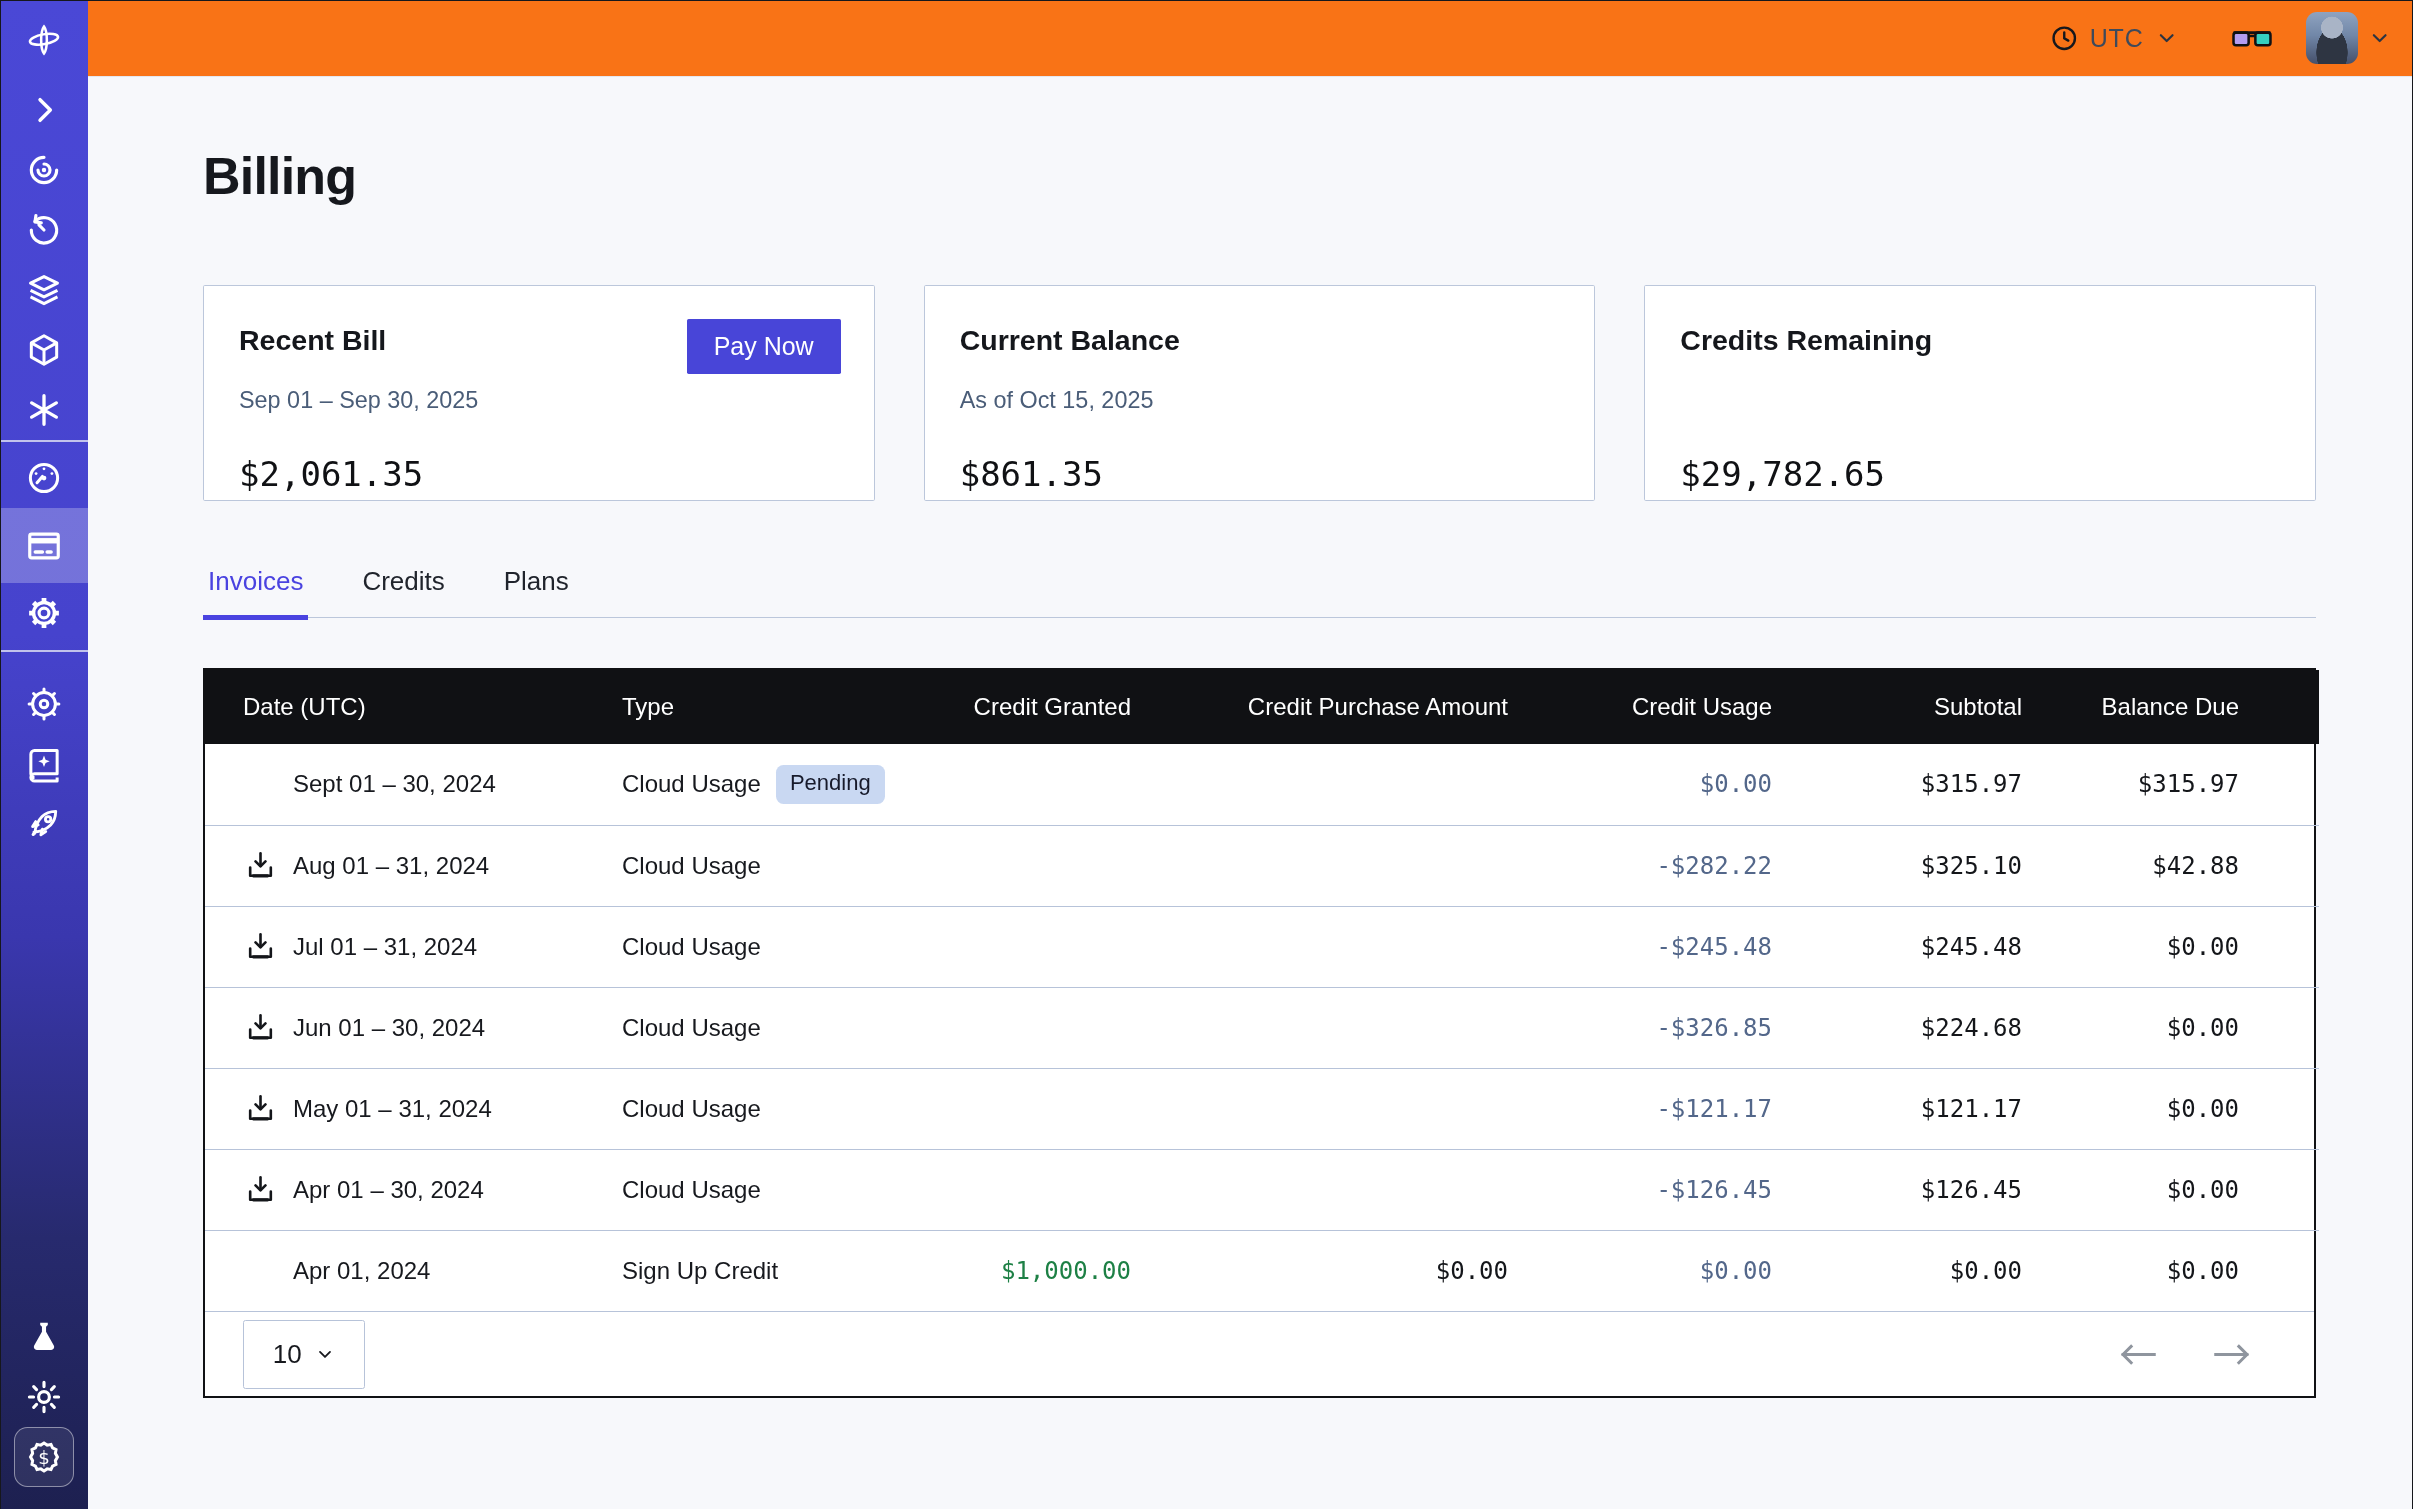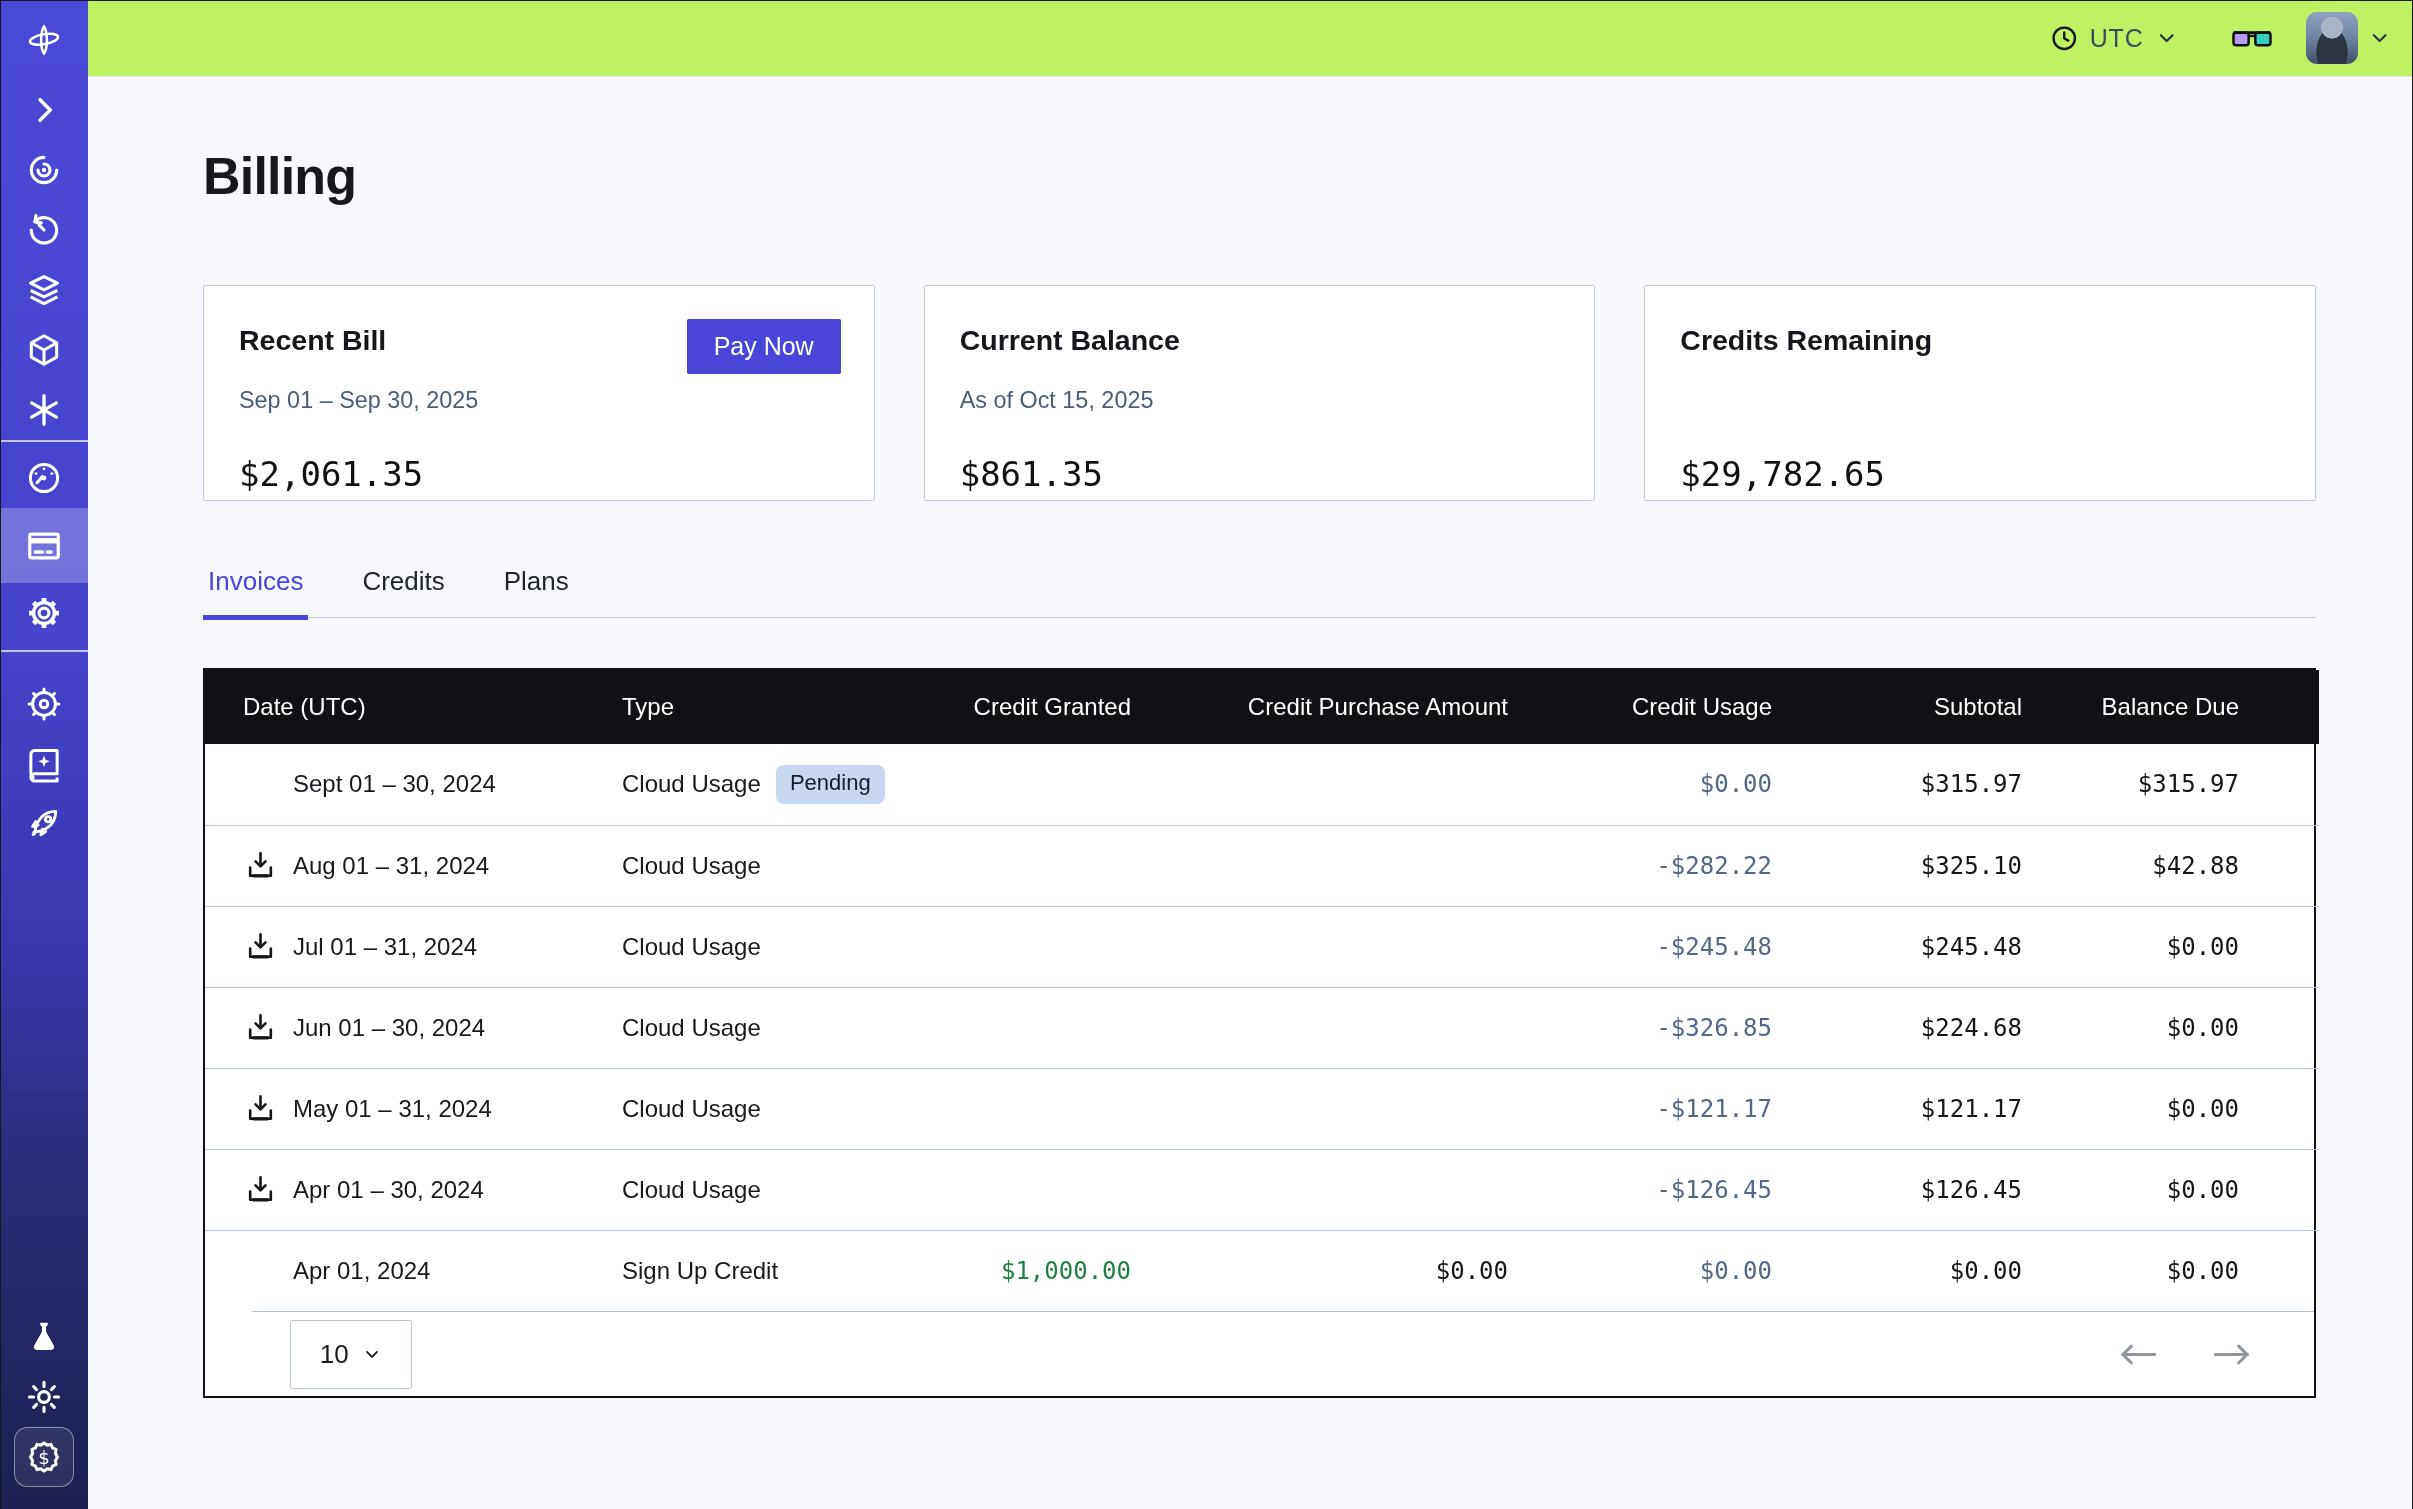--- a/index.html
+++ b/index.html
@@ -25,21 +25,21 @@
   .sb-divider { width:88px; height:1.7px; background:rgba(235,238,245,0.75); flex:0 0 auto; }
   .sb-active { background:rgba(255,255,255,0.25); height:75px; }
   .sb-gap { height:22px; flex:0 0 auto; }
   .sb-spacer { flex:1 1 auto; }
   .sb-badge-wrap { width:60px; height:60px; border:1.7px solid rgba(255,255,255,0.45); border-radius:13.4px;
     display:flex; align-items:center; justify-content:center; margin-bottom:23.4px; background:rgba(255,255,255,0.08); }
   .sb-badge-wrap svg { width:38px; height:38px; }
 
   
   .topbar {
-    position:absolute; left:88px; right:0; top:0; height:77px; background:#bef264;
+    position:absolute; left:88px; right:0; top:0; height:77px; background:#f97316;
     border-bottom:1.7px solid #e4e7ee; display:flex; align-items:center; justify-content:flex-end;
     padding-right:22px; z-index:5;
   }
   .tz-group { display:flex; align-items:center; gap:11.7px; margin-right:52px; cursor:pointer; }
   .tz-label { font-size:25px; color:#3e4a5b; letter-spacing:0.8px; }
   .glasses-wrap { margin-right:33px; display:flex; align-items:center; cursor:pointer; }
   .avatar {
     width:52px; height:52px; border-radius:11px; margin-right:10px; cursor:pointer;
     background:
       radial-gradient(circle at 50% 30%, #a9b4c6 0 24%, rgba(0,0,0,0) 25%),
@@ -88,21 +88,21 @@
   .dl-slot svg { width:33px; height:33px; cursor:pointer; }
   .type-flex { display:flex; align-items:center; gap:15px; font-size:24px; color:#17191e; }
   .badge-pending {
     background:#c9d8f2; color:#171a2b; font-size:22px; line-height:1;
     padding:7.5px 14.2px 9.2px; border-radius:7.5px; white-space:nowrap;
   }
   .usage { color:#53678a !important; }
   .granted-green { color:#1d8045 !important; }
 
   .pagination { height:85px; border-top:1.7px solid #b7c3d9; display:flex; align-items:center;
-    justify-content:space-between; padding:0 62px 0 38px;margin-left:47px; }
+    justify-content:space-between; padding:0 62px 0 38px; }
   .page-size {
     width:122px; height:69px; border:1.7px solid #b7c3d9; border-radius:2.5px; background:#fff;
     display:flex; align-items:center; justify-content:center; gap:13.4px; font-size:26px; color:#17191e; cursor:pointer;
   }
   .pager-arrows { display:flex; align-items:center; gap:54px; }
   .pager-btn { background:none; border:none; cursor:pointer; padding:0; display:flex; }
 </style>
 </head>
 <body>
 

